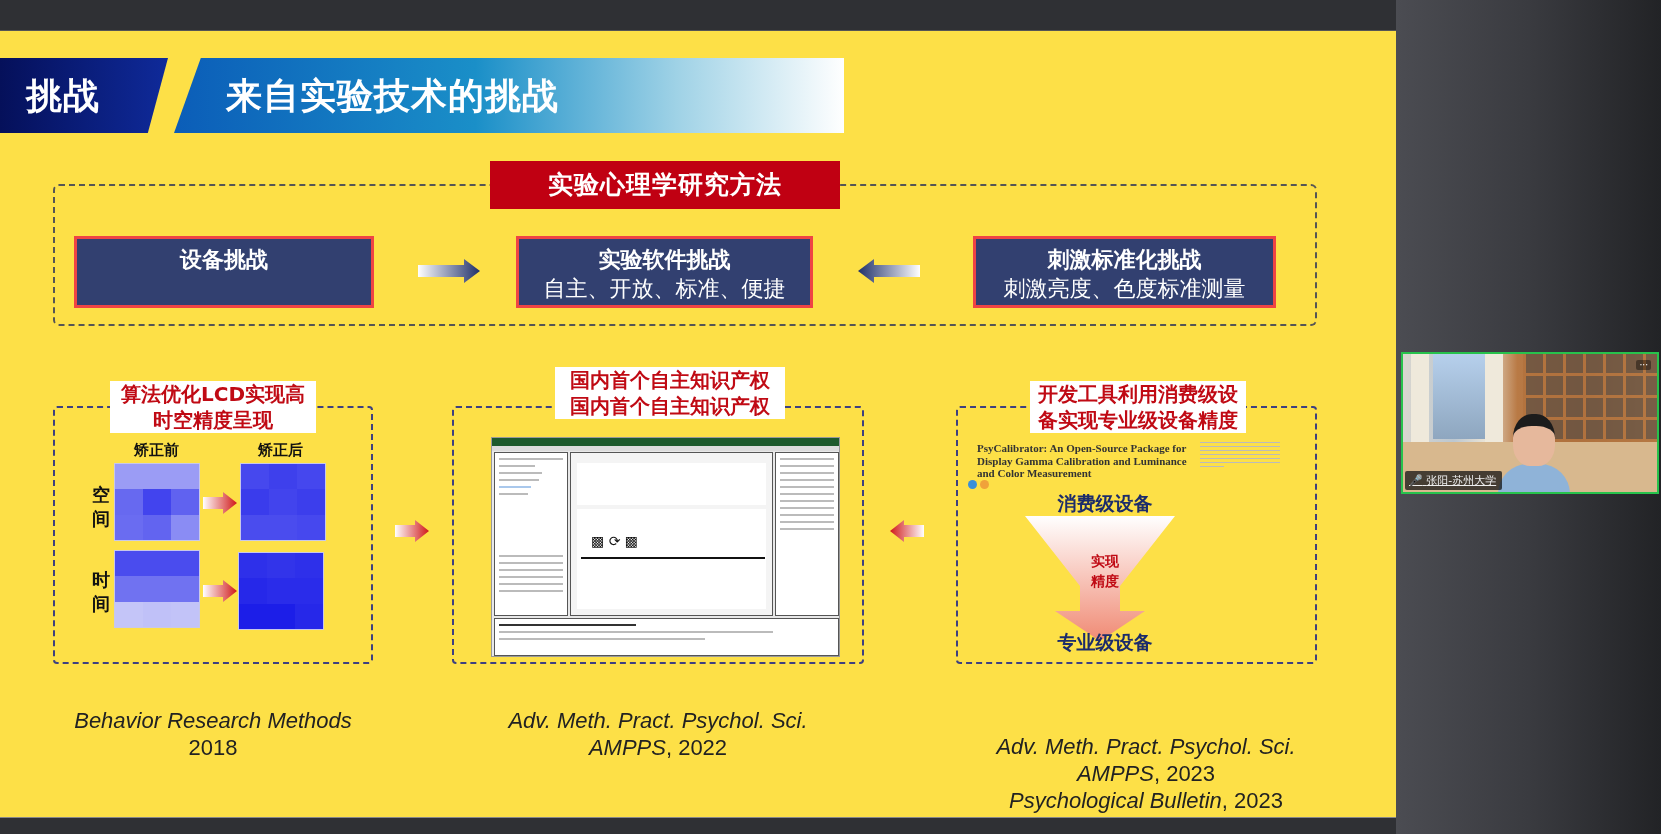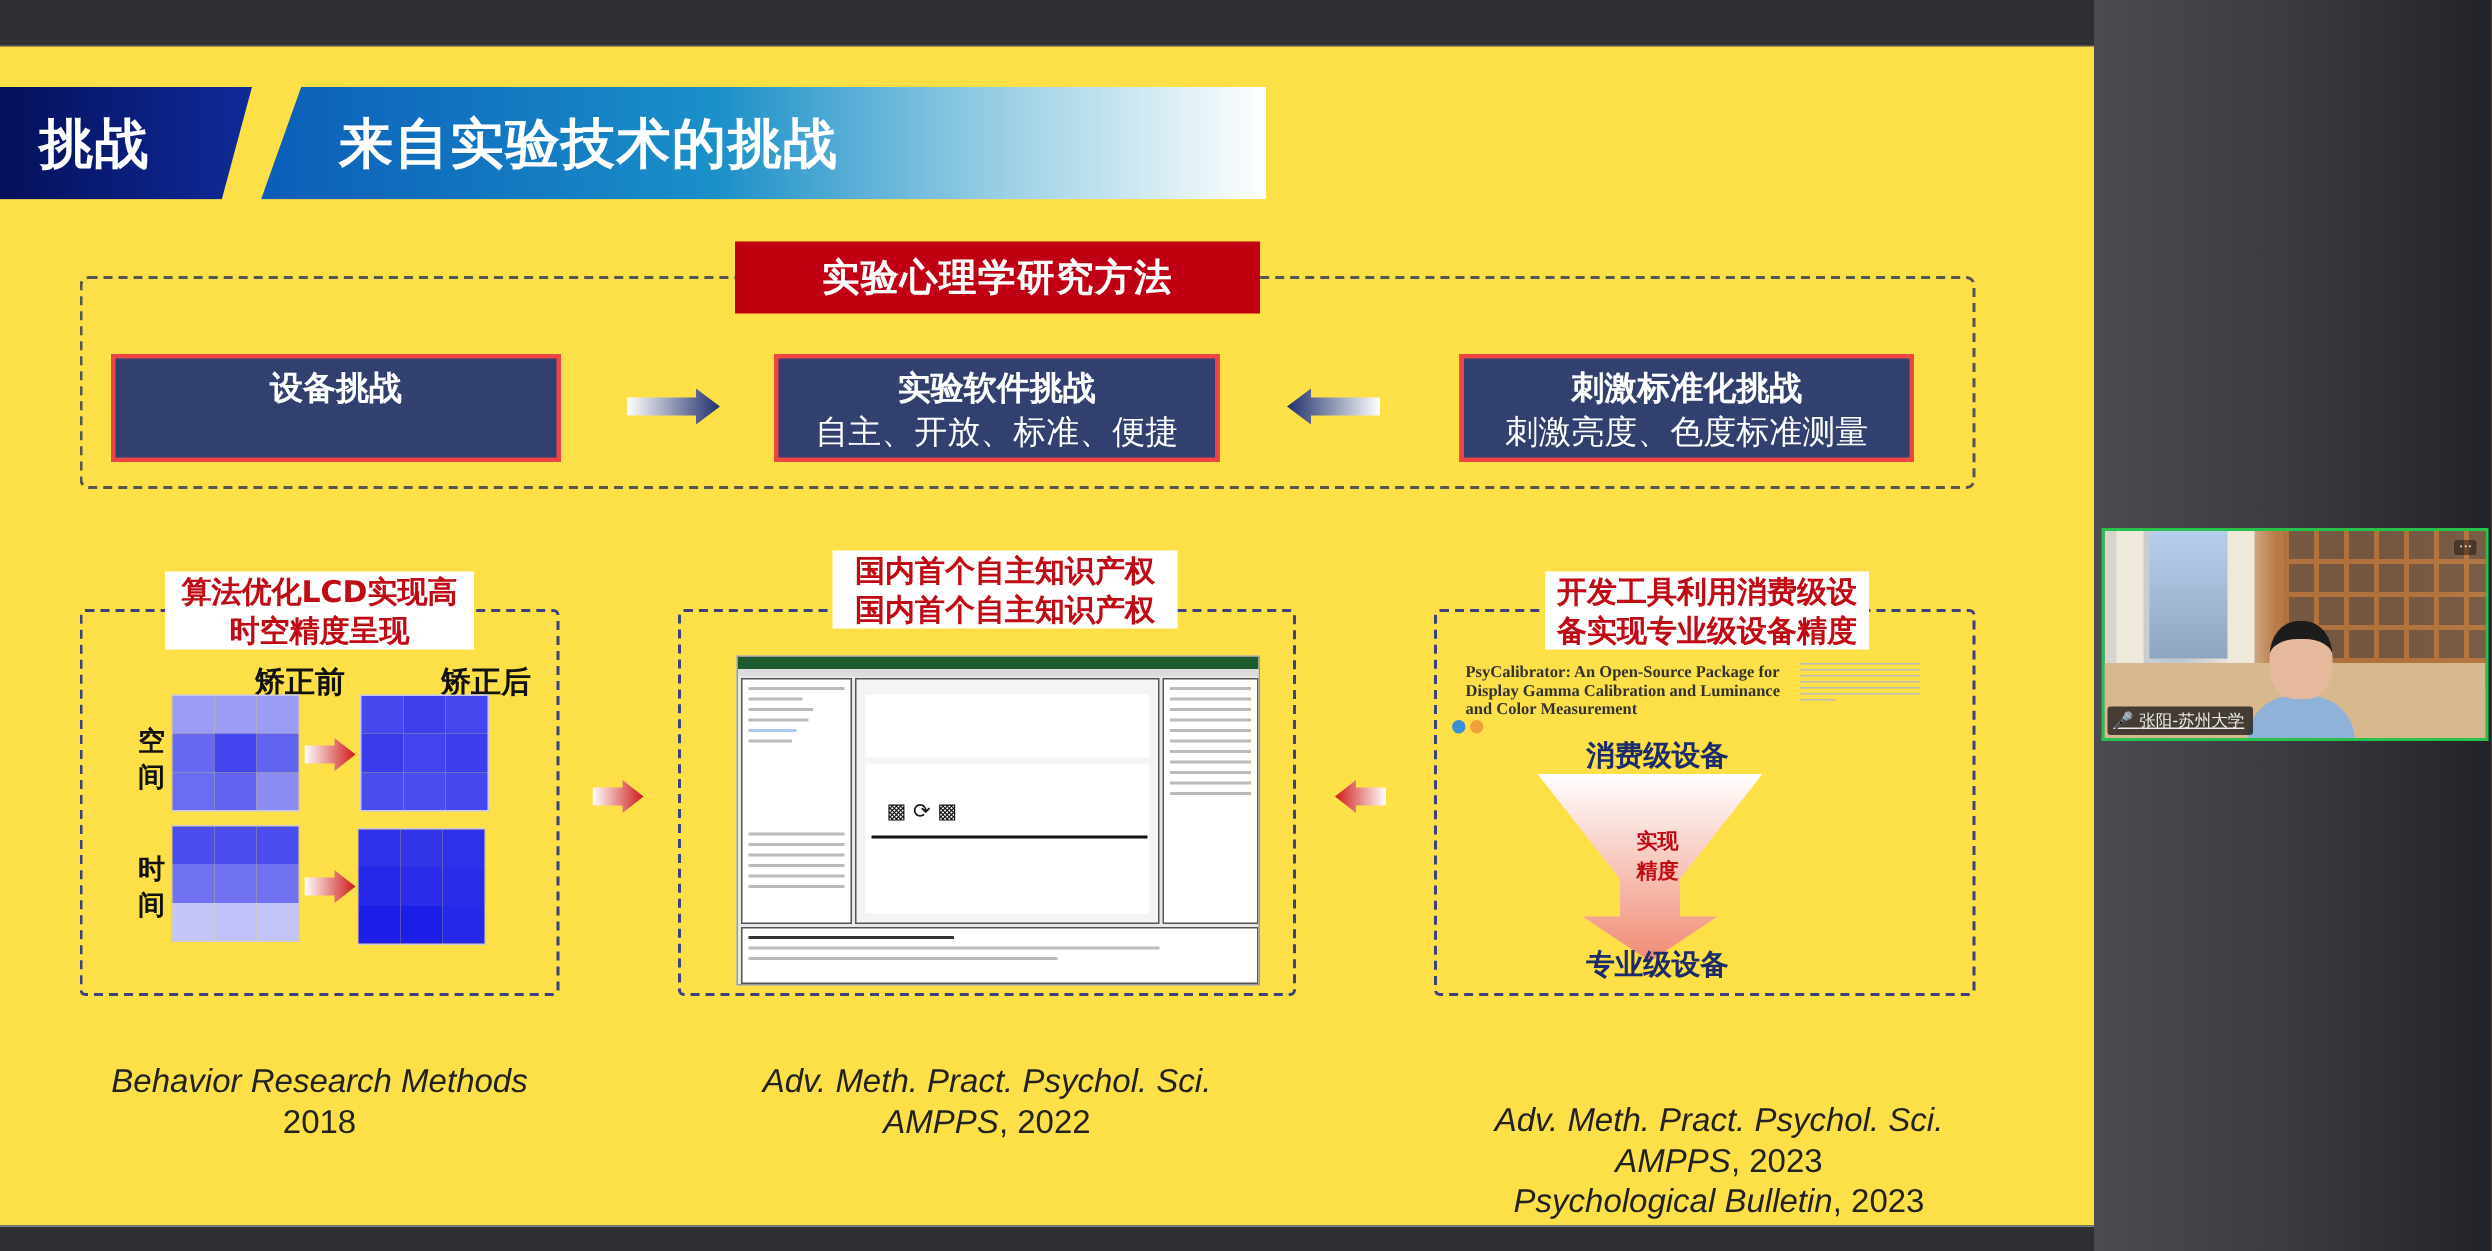--- a/index.html
+++ b/index.html
@@ -25,21 +25,21 @@
   .arrow-r { position: absolute; width: 62px; height: 24px; }
 
   
   .panel { position: absolute; top: 375px; height: 258px; border: 2px dashed #3d4080; border-radius: 4px; }
   .panel-title { position: absolute; color: #c00a14; font-weight: bold; font-size: 20px; text-align: center; line-height: 26px; background: #fff; padding: 0 6px; }
   .cite { position: absolute; color: #222; font-family: "Liberation Sans", sans-serif; font-size: 22px; text-align: center; line-height: 27px; }
   .cite i { font-style: italic; }
 
   
   .grid { position: absolute; display: grid; grid-template-columns: repeat(3, 1fr); grid-template-rows: repeat(3, 1fr); width: 86px; height: 78px; border: 1px solid #c8c8e8; }
-  .lbl-col { position: absolute; font-weight: bold; font-size: 20px; color: #111; margin-left: 36px; }
+  .lbl-col { position: absolute; font-weight: bold; font-size: 15px; color: #111; }
   .lbl-row { position: absolute; font-weight: bold; font-size: 18px; color: #111; width: 20px; line-height: 24px; }
   .red-arrow { position: absolute; width: 34px; height: 22px; }
 
   
   .app { position: absolute; left: 491px; top: 406px; width: 349px; height: 220px; background: #e8e8e8; border: 1px solid #999; font-size: 4px; overflow: hidden; }
   .app-menu { height: 8px; background: #1d5a2c; }
   .app-sub { height: 5px; background: #dcdcdc; }
   .app-left { position: absolute; left: 2px; top: 14px; width: 74px; height: 164px; background: #fff; border: 1px solid #555; }
   .app-center { position: absolute; left: 78px; top: 14px; width: 203px; height: 164px; background: #f4f4f4; border: 1px solid #555; }
   .app-right { position: absolute; left: 283px; top: 14px; width: 64px; height: 164px; background: #fff; border: 1px solid #555; }

